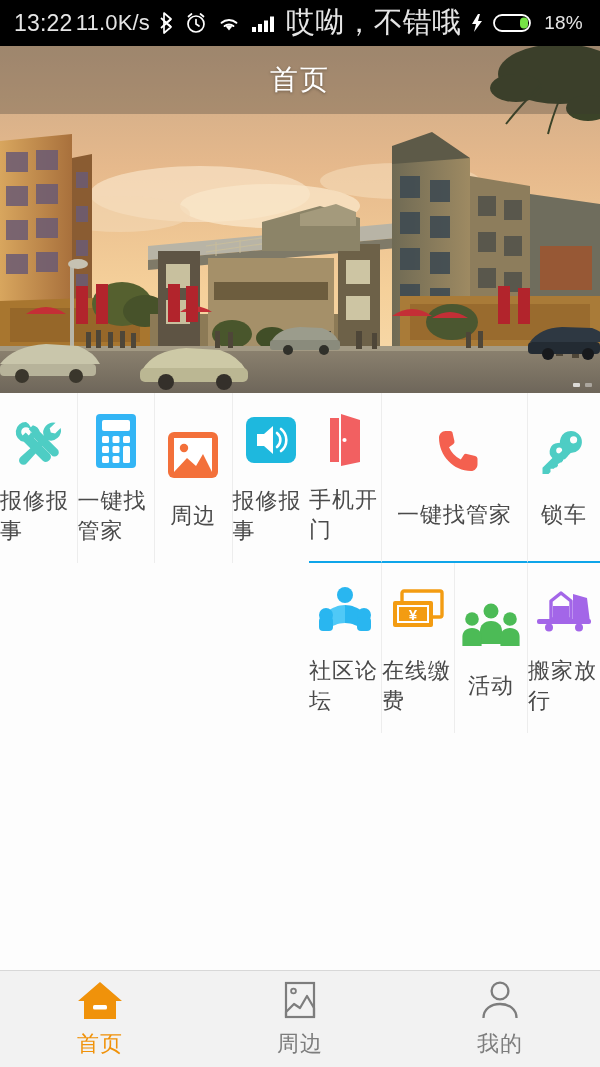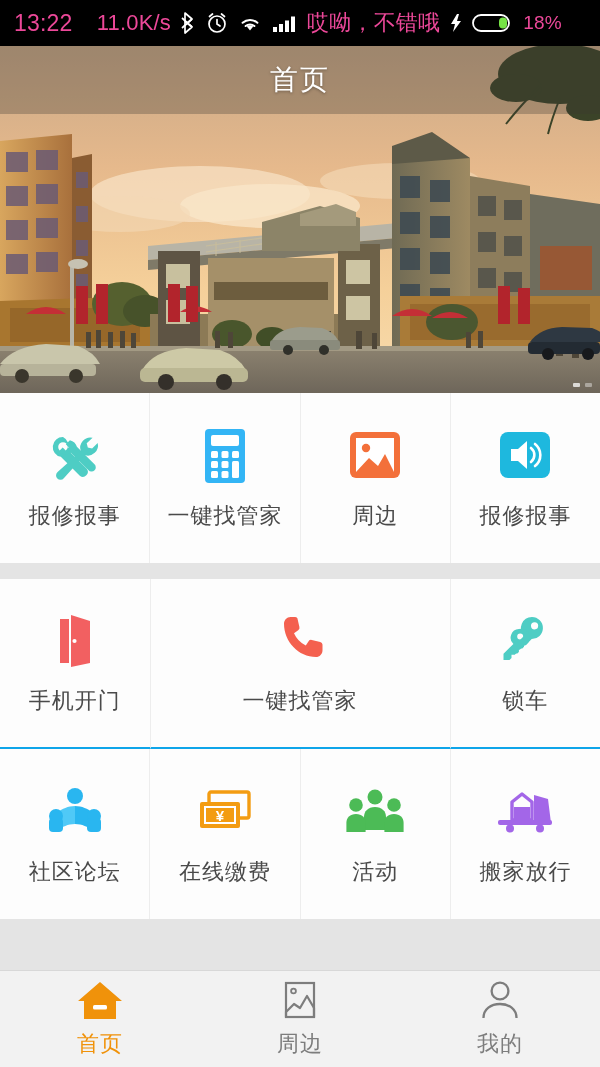--- a/index.html
+++ b/index.html
@@ -6,28 +6,28 @@
   html, body {
     width: 600px; height: 1067px;
     font-family: "Liberation Sans", "DejaVu Sans", sans-serif;
     background: #ffffff;
     overflow: hidden;
   }
   .phone { position: relative; width: 600px; height: 1067px; display: flex; flex-direction: column; }
 
   
   .statusbar {
-    height: 46px; background: #000; color: #ec4899;
+    height: 46px; background: #000; color: #e5e5e5;
     display: flex; align-items: center; flex: 0 0 46px;
     padding: 0 14px; font-size: 23px; letter-spacing: .2px;
   }
   .sb-time { font-size: 23px; font-weight: 400; }
   .sb-mid { flex: 1; display: flex; align-items: center; justify-content: center; gap: 9px; }
   .sb-speed { font-size: 22px; }
-  .sb-carrier { font-size: 22px; }
+  .sb-carrier { font-size: 29px; }
   .sb-pct { font-size: 19px; }
   .ic { display: inline-flex; align-items: center; justify-content: center; }
 
   
   .banner {
     position: relative; flex: 0 0 347px; height: 347px; overflow: hidden;
     background: #c9a06a;
   }
   .banner-art { position: absolute; inset: 0; }
   .titlebar {
@@ -38,21 +38,21 @@
     text-shadow: 0 1px 3px rgba(0,0,0,.35);
   }
   .banner-dots {
     position: absolute; right: 8px; bottom: 6px;
     display: flex; gap: 5px; align-items: center;
   }
   .bdot { width: 7px; height: 4px; background: rgba(255,255,255,.75); border-radius: 1px; }
   .bdot.off { background: rgba(255,255,255,.4); }
 
   
-  .grid-wrap { background: #ef4444; flex: 1 1 auto; display: flex; flex-direction: column; }
+  .grid-wrap { background: #ef4444; flex: 1 1 auto; display: flex; }
   .grid-block { background: #fdfdfd; }
   .gap { height: 16px; background: #e4e4e4; }
   .gap-big { flex: 1 1 auto; background: #e4e4e4; min-height: 16px; }
 
   .row { display: flex; }
   .cell {
     flex: 1 1 0; height: 170px;
     display: flex; flex-direction: column;
     align-items: center; justify-content: center;
     border-right: 1px solid #ededed;

